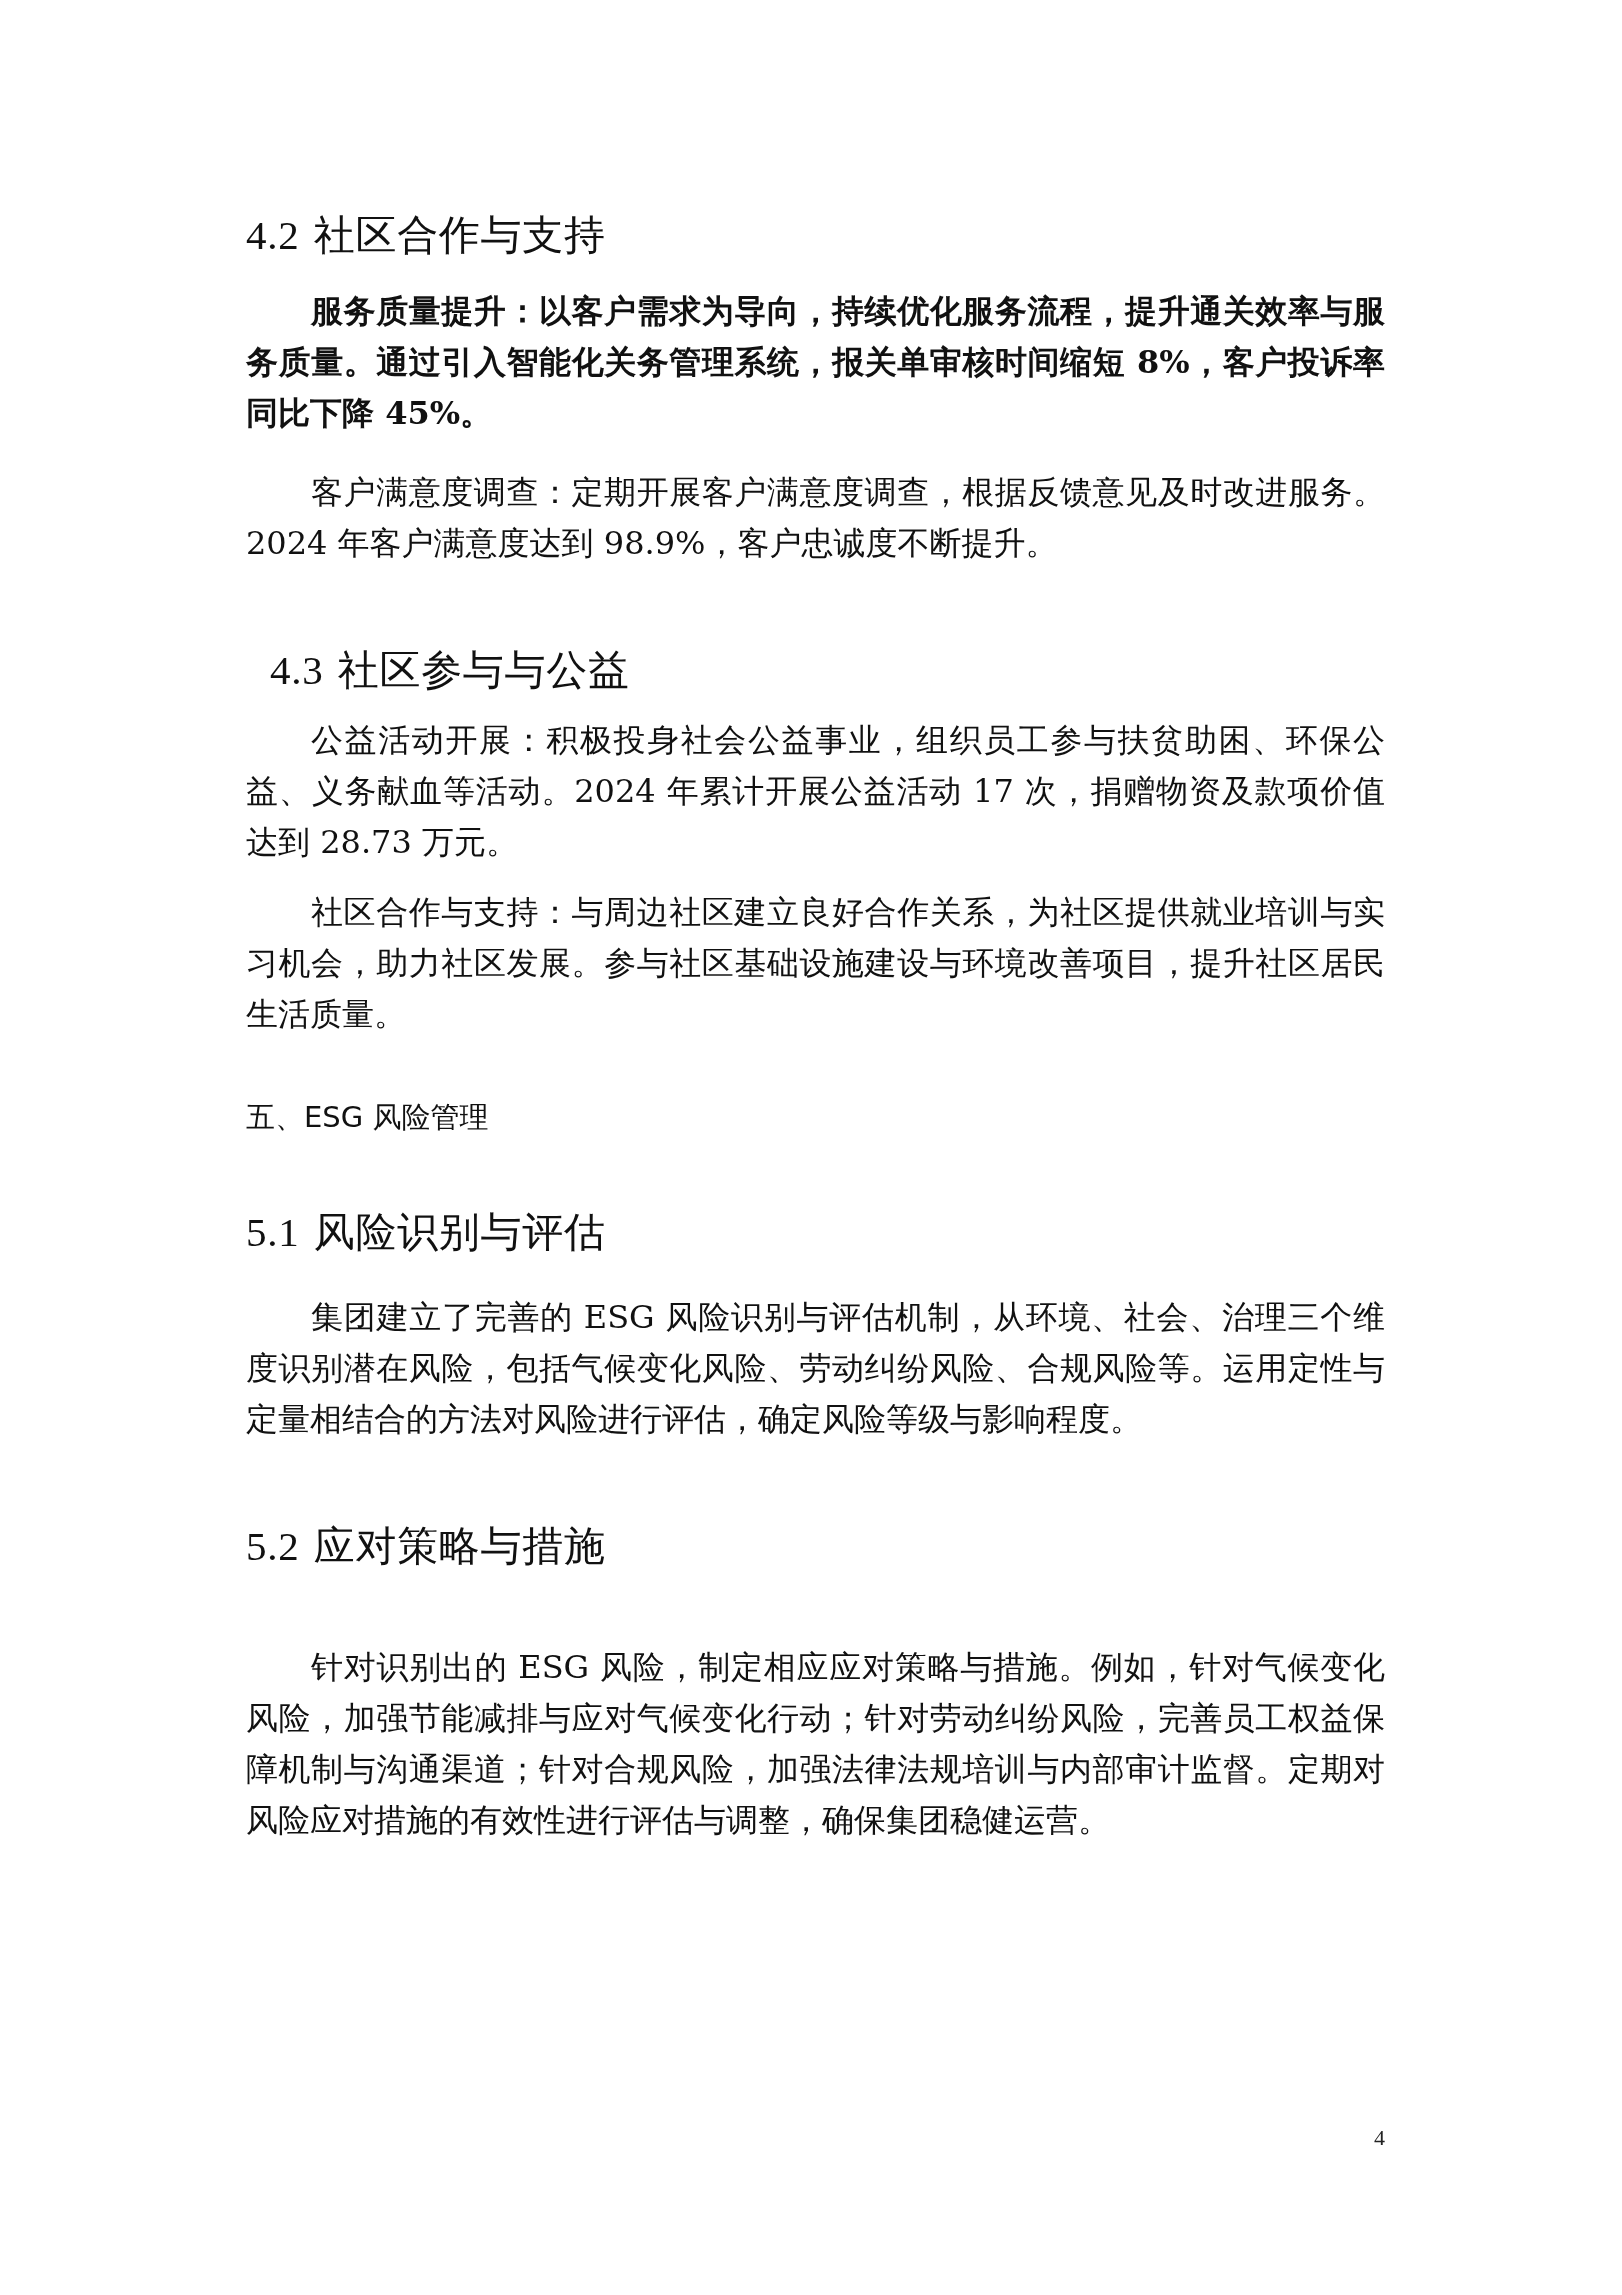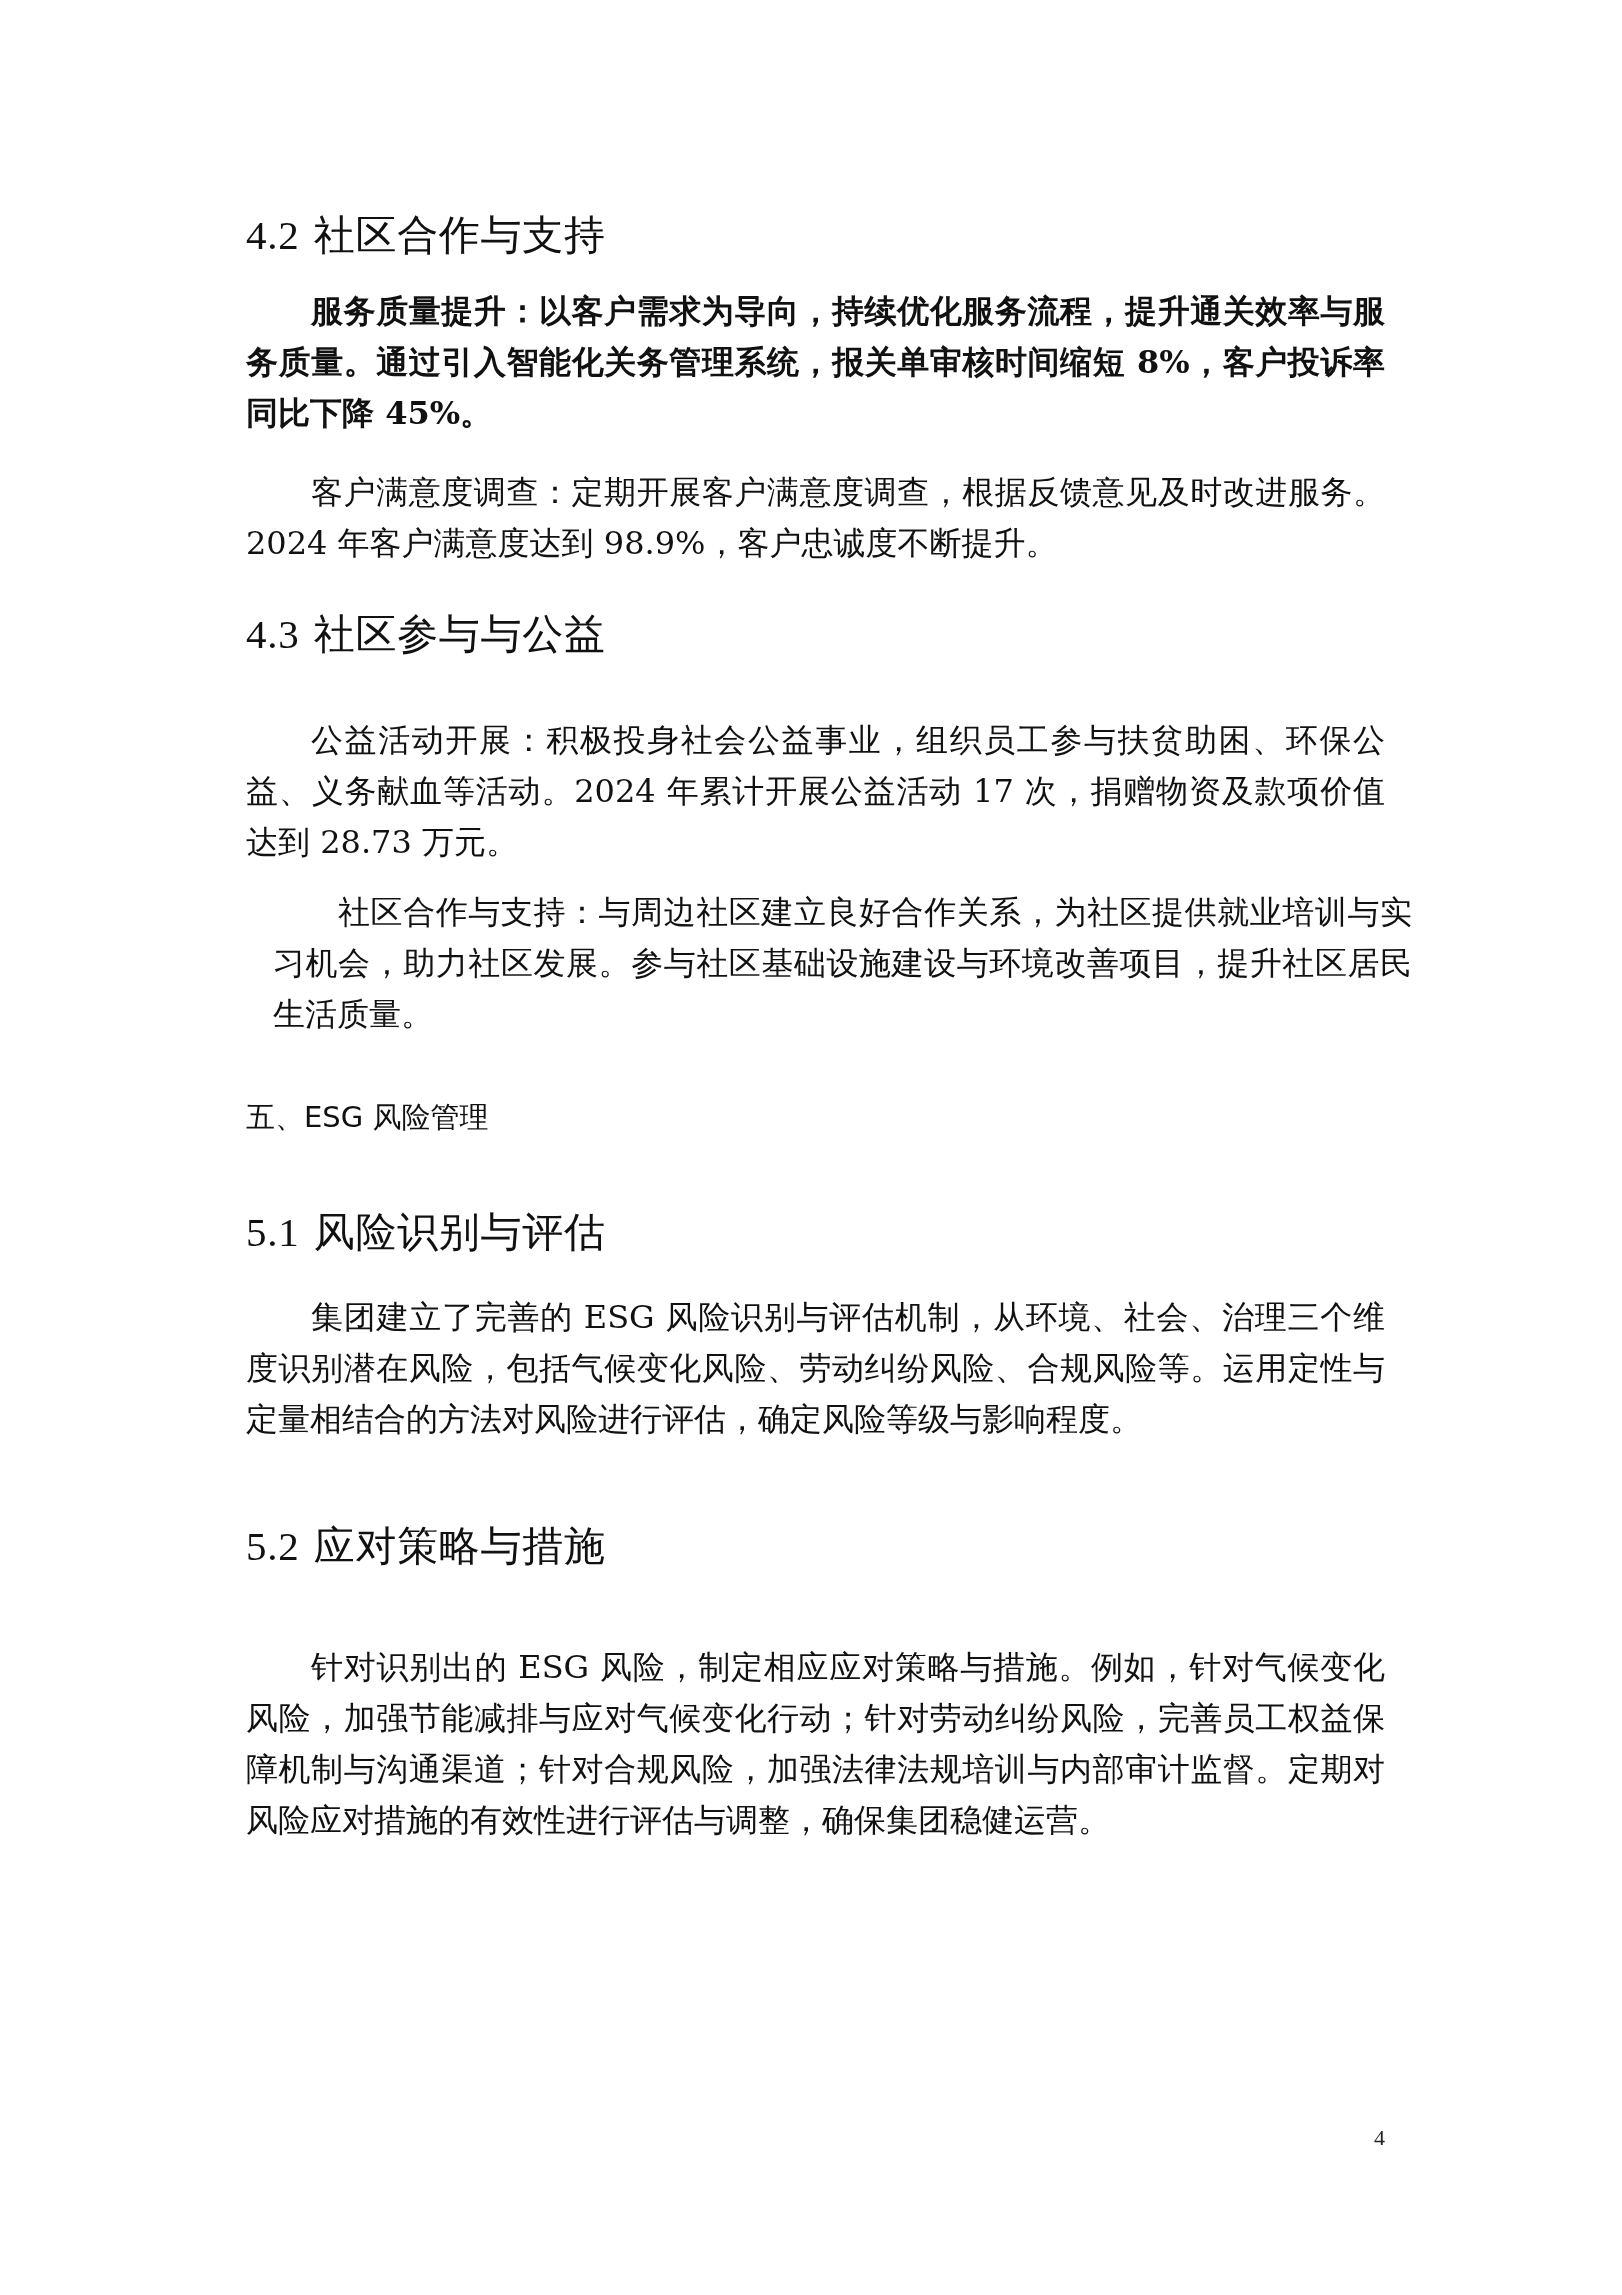--- a/index.html
+++ b/index.html
@@ -72,25 +72,25 @@
 <body>
 
 <div class="page">
 
   <h2 class="h2" style="top:209px;">
     <span class="num">4.2</span><span>社区合作与支持</span>
   </h2>
   <p class="para" style="top:286px;font-weight:bold;">服务质量提升：以客户需求为导向，持续优化服务流程，提升通关效率与服务质量。通过引入智能化关务管理系统，报关单审核时间缩短 8%，客户投诉率同比下降 45%。</p>
   <p class="para" style="top:467px;">客户满意度调查：定期开展客户满意度调查，根据反馈意见及时改进服务。2024 年客户满意度达到 98.9%，客户忠诚度不断提升。</p>
 
-  <h2 class="h2" style="top:608px;">
+  <h2 class="h2" style="top:644px;margin-left:24px;">
     <span class="num">4.3</span><span>社区参与与公益</span>
   </h2>
   <p class="para" style="top:715px;">公益活动开展：积极投身社会公益事业，组织员工参与扶贫助困、环保公益、义务献血等活动。2024 年累计开展公益活动 17 次，捐赠物资及款项价值达到 28.73 万元。</p>
-  <p class="para" style="top:887px;margin-left:27px;">社区合作与支持：与周边社区建立良好合作关系，为社区提供就业培训与实习机会，助力社区发展。参与社区基础设施建设与环境改善项目，提升社区居民生活质量。</p>
+  <p class="para" style="top:887px;">社区合作与支持：与周边社区建立良好合作关系，为社区提供就业培训与实习机会，助力社区发展。参与社区基础设施建设与环境改善项目，提升社区居民生活质量。</p>
 
   <h1 class="h1" style="top:1090px;">五、ESG 风险管理</h1>
 
   <h2 class="h2" style="top:1206px;">
     <span class="num">5.1</span><span>风险识别与评估</span>
   </h2>
   <p class="para" style="top:1292px;">集团建立了完善的 ESG 风险识别与评估机制，从环境、社会、治理三个维度识别潜在风险，包括气候变化风险、劳动纠纷风险、合规风险等。运用定性与定量相结合的方法对风险进行评估，确定风险等级与影响程度。</p>
 
   <h2 class="h2" style="top:1520px;text-align:right;">
     <span class="num">5.2</span><span>应对策略与措施</span>

